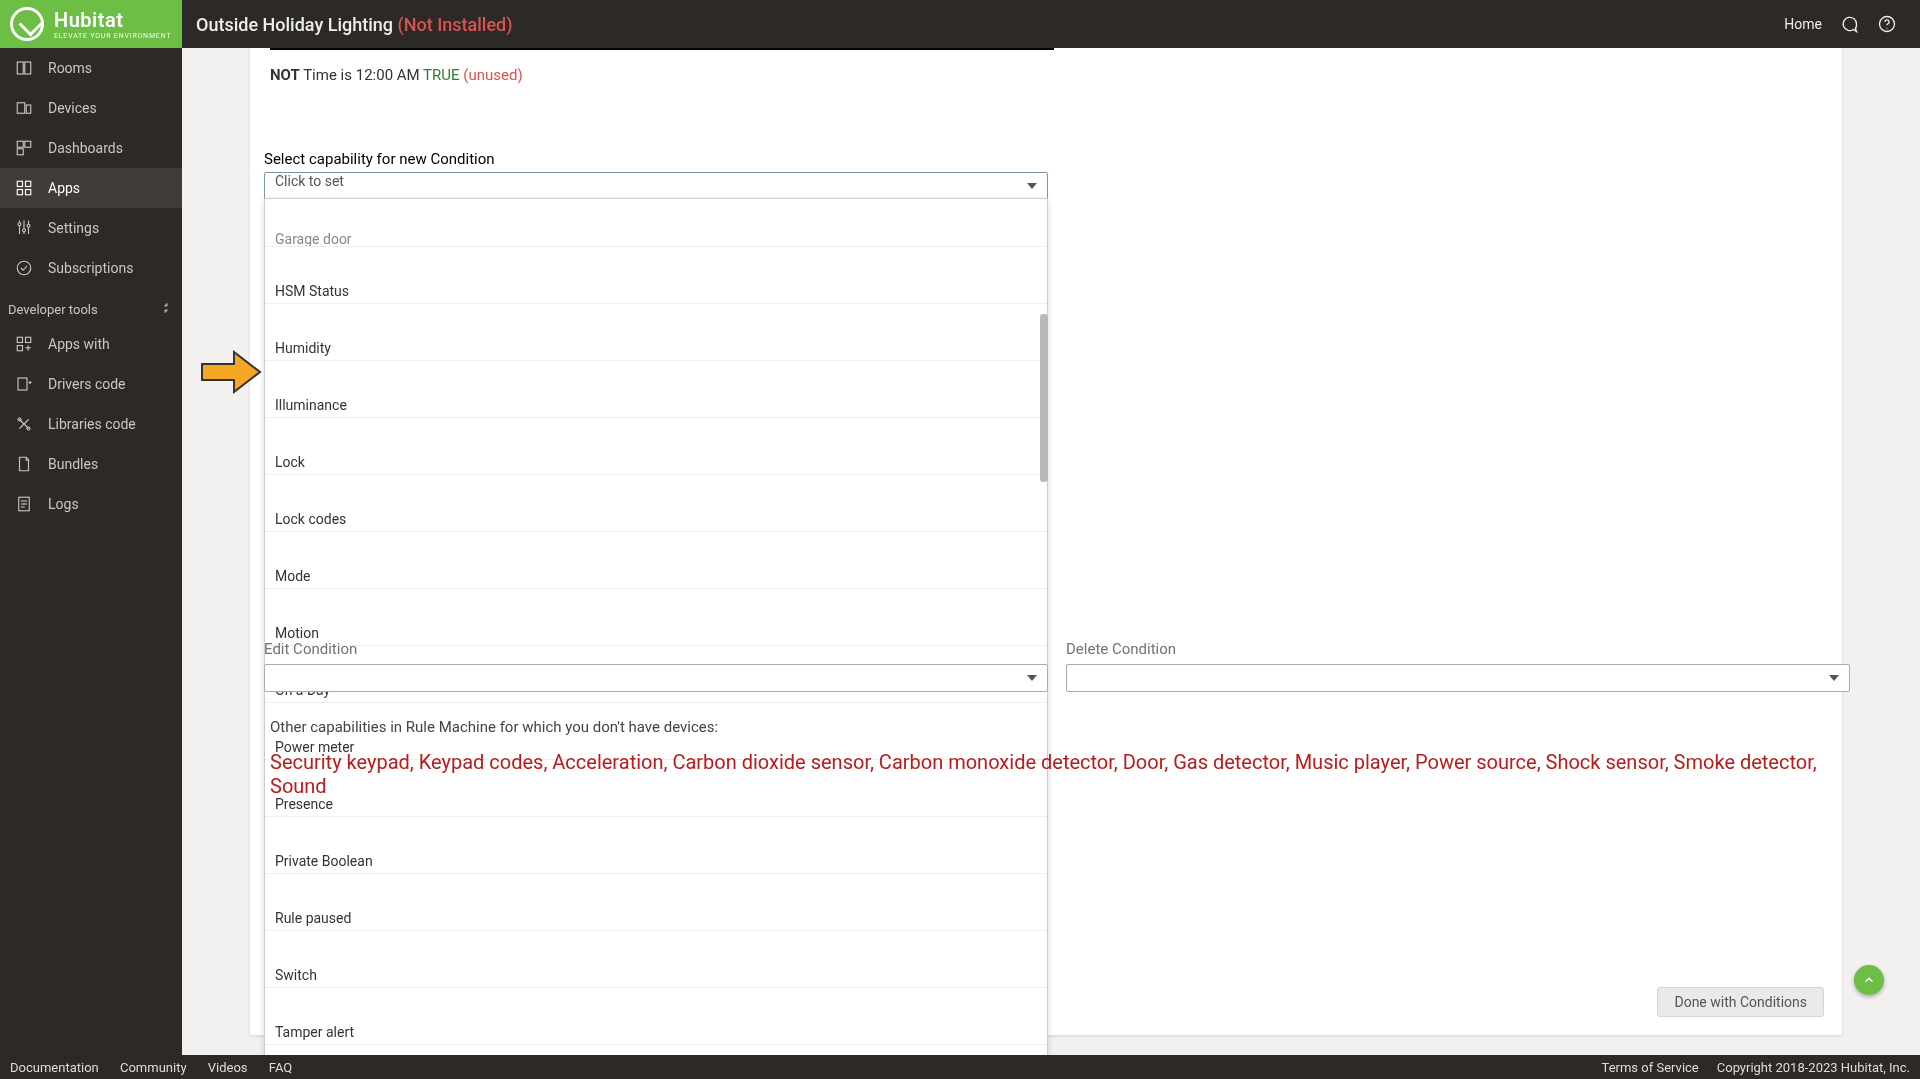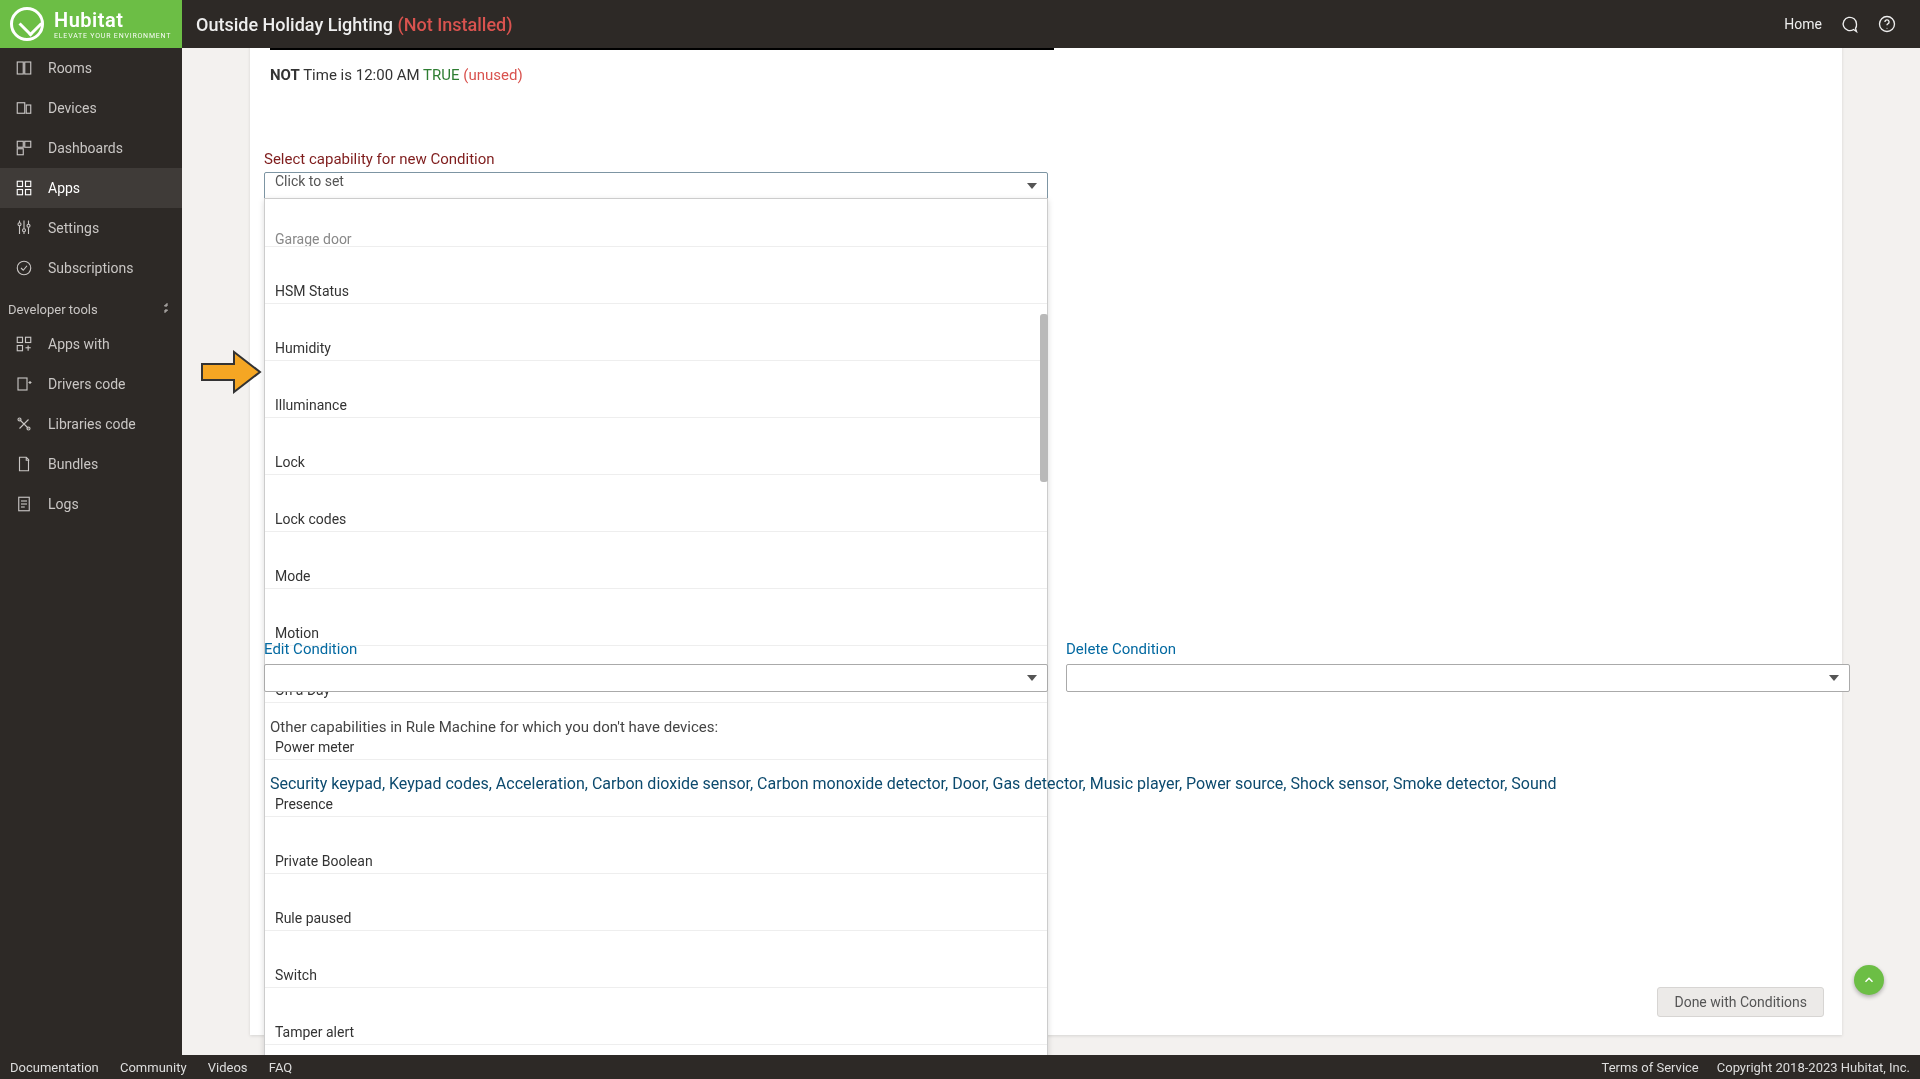--- a/index.html
+++ b/index.html
@@ -41,42 +41,42 @@
 .card { position:absolute; top:-10px; left:68px; right:78px; bottom:20px; background:#fff; box-shadow:0 1px 3px rgba(0,0,0,.12); padding:0 20px; }
 
 
 .cond-box { position:absolute; top:0; left:20px; width:784px; height:12px; border-left:2px solid #000; border-right:2px solid #000; border-bottom:2px solid #000; }
 .cond-line { position:absolute; top:28px; left:20px; font-size:15px; color:#333; }
 .cond-line .not { font-weight:700; }
 .cond-line .truev { color:#2e7d32; }
 .cond-line .unused { color:#d9534f; }
 
 
-.sel-label { position:absolute; top:112px; left:14px; font-size:15px; color:#7f1d1d; }
+.sel-label { position:absolute; top:112px; left:14px; font-size:15px; color:#000000; }
 .dropdown { position:absolute; top:134px; left:14px; width:784px; height:30px; border:1px solid #7d95a3; border-radius:2px; background:#fff; display:flex; align-items:flex-end; padding:16px 10px; font-size:14px; color:#555; }
 .dropdown .caret { margin-left:auto; width:0; height:0; border-left:5px solid transparent; border-right:5px solid transparent; border-top:6px solid #555; }
 
 .options { position:absolute; top:160px; left:14px; width:784px; background:#fff; border:1px solid #ccc; box-shadow:0 2px 6px rgba(0,0,0,.15); }
 .option { height:25px; display:flex; align-items:center; padding:0 10px; font-size:14px; color:#333; border-bottom:1px solid #eee; cursor:pointer;margin-top:32px; }
 .option:first-child { color:#888; height:16px; border-bottom:1px solid #eee; overflow:hidden; }
 .option:last-child { border-bottom:none; height:18px; overflow:hidden; align-items:flex-start; padding-top:2px; }
 .opt-scroll { position:absolute; top:276px; left:790px; width:8px; height:168px; background:#b9b9b9; border-radius:3px; }
 
 
-.field-label { font-size:15px; color:#0369a1; }
+.field-label { font-size:15px; color:#737373; }
 .plain-dd { height:28px; border:1px solid #aaa; border-radius:2px; background:#fff; display:flex; align-items:center; padding:0 10px; }
 .plain-dd .caret { margin-left:auto; width:0; height:0; border-left:5px solid transparent; border-right:5px solid transparent; border-top:6px solid #555; }
 
 .edit-block { position:absolute; top:602px; left:14px; width:784px; }
 .delete-block { position:absolute; top:602px; left:816px; width:784px; }
 .edit-block .plain-dd, .delete-block .plain-dd { margin-top:6px; }
 
 
 .other-label { position:absolute; top:680px; left:20px; font-size:15px; color:#444; }
-.other-list { position:absolute; top:736px; left:20px; font-size:16px; color:#0c4a6e; }
+.other-list { position:absolute; top:712px; left:20px; font-size:20px; color:#b91c1c; }
 
 
 .done-btn { position:absolute; bottom:18px; right:18px; height:30px; padding:0 16px; background:#eceae8; border:1px solid #d7d5d3; border-radius:3px; font-size:14px; color:#555; display:flex; align-items:center; }
 
 
 .arrow { position:absolute; top:350px; left:200px; z-index:50; }
 .arrow svg { width:62px; height:44px; }
 
 
 .fab { position:absolute; right:36px; bottom:60px; width:30px; height:30px; border-radius:50%; background:#6cbe45; display:flex; align-items:center; justify-content:center; box-shadow:0 2px 4px rgba(0,0,0,.3); }

